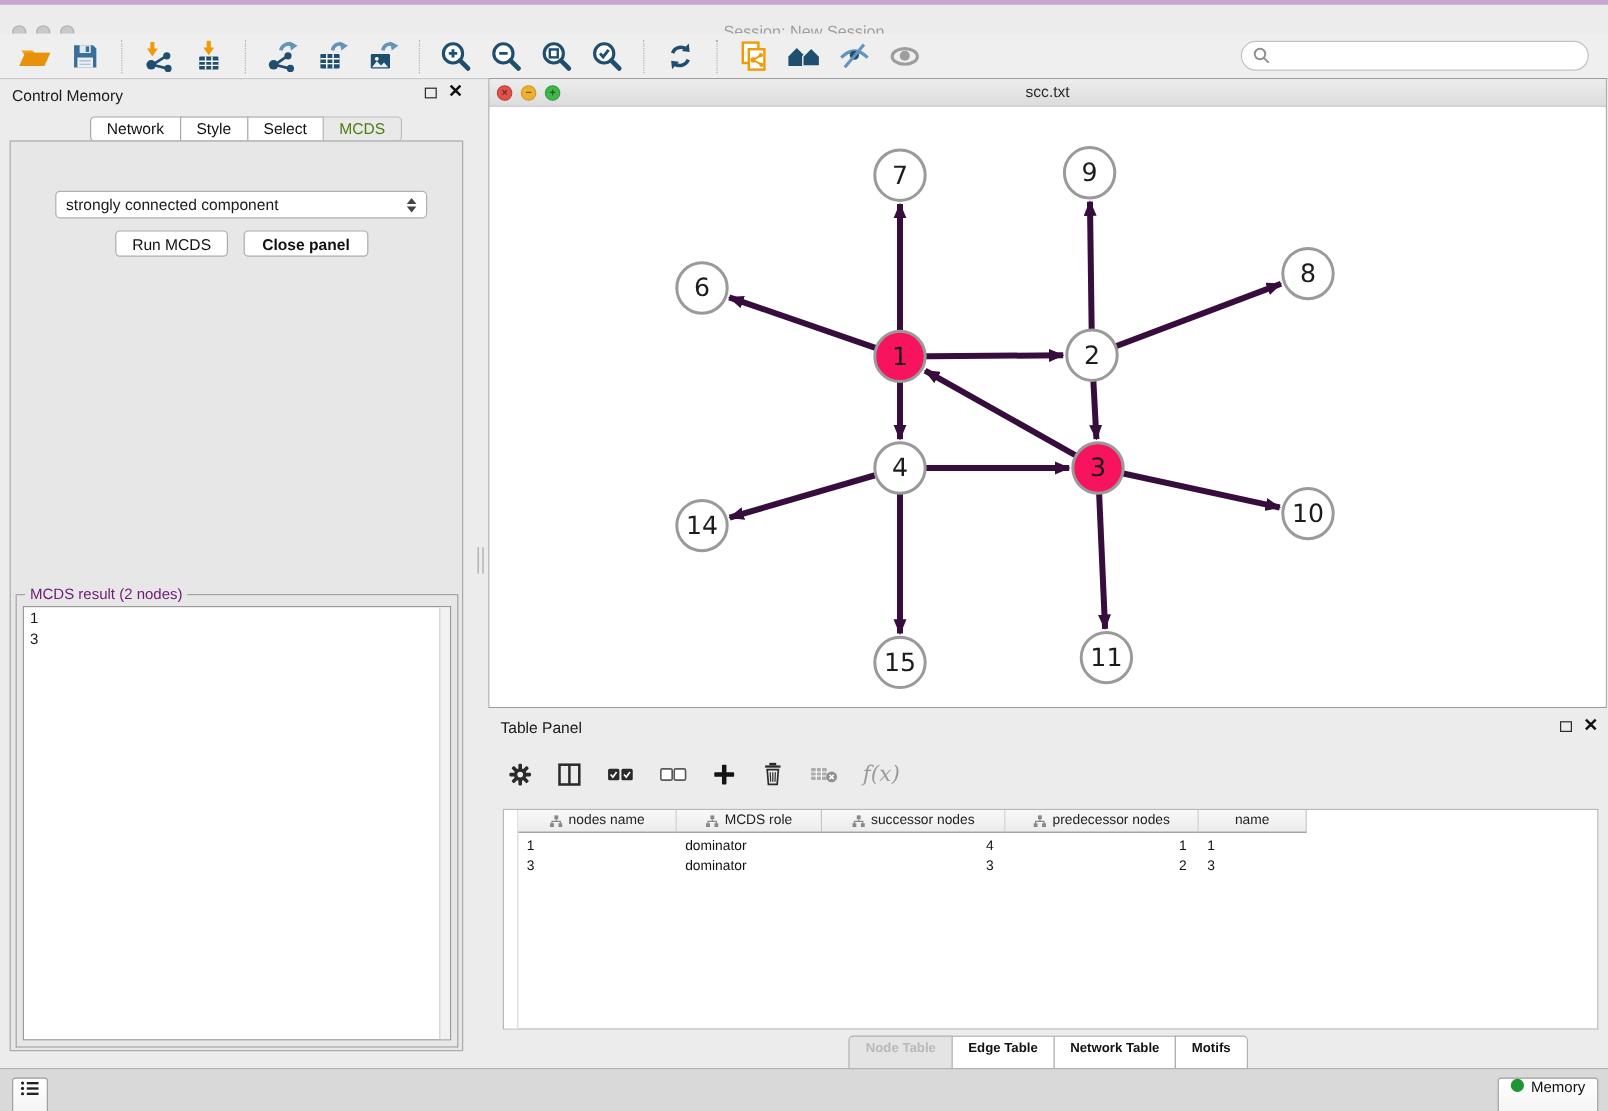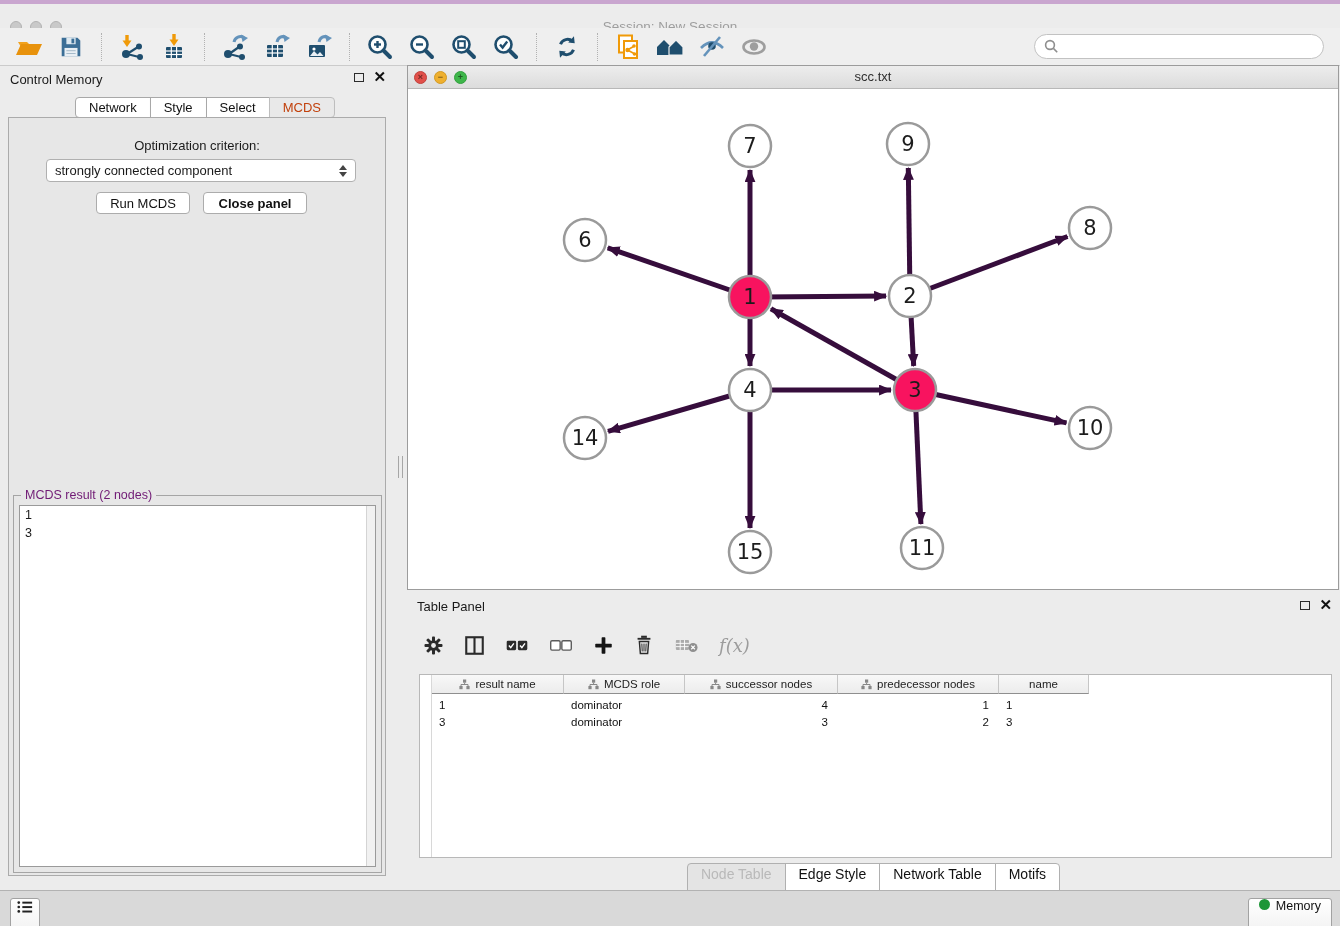--- a/index.html
+++ b/index.html
@@ -29,21 +29,21 @@
   .control-panel { position:absolute; left:0; top:66px; width:394px; height:824px; }
   .cp-header { position:absolute; left:10px; top:6px; font-size:13px; color:#1A1A1A; }
   .panel-ctrls { position:absolute; right:8px; top:6px; display:flex; gap:9px; align-items:center; }
   .float-icon { width:10px; height:9px; border:1.5px solid #2B2B2B; display:inline-block; }
   .close-icon { font-size:15px; font-weight:700; color:#111; line-height:10px; }
   .cp-tabs { position:absolute; left:50%; transform:translateX(-50%); top:31px; display:flex;padding-left:16px; }
   .tabseg { border:1px solid #A8A8A8; background:#FFF; padding:0 13px; height:21px; line-height:19px;
     font-size:13px; margin-left:-1px; color:#111; }
   .tabseg:first-child { border-radius:4px 0 0 4px; margin-left:0; }
   .tabseg:last-child  { border-radius:0 4px 4px 0; }
-  .tabseg.active { background:#E9E9E9; color:#c2410c; border-color:#BEBEBE; }
+  .tabseg.active { background:#E9E9E9; color:#4d7c0f; border-color:#BEBEBE; }
   .cp-body { position:absolute; left:8px; top:51px; width:378px; height:759px; border:1px solid #ABABAB; background:#E7E7E7; }
   .opt-label { position:absolute; left:0; width:100%; top:20px; text-align:center; font-size:13px; }
   .criterion-select { position:absolute; left:37px; top:41px; width:310px; height:23px; background:#FFF;
     border:1px solid #B0B0B0; border-radius:4px; display:flex; align-items:center; padding:0 8px; font-size:13px; }
   .stepper { margin-left:auto; display:flex; flex-direction:column; gap:2px; align-items:center; }
   .tri-up   { width:0; height:0; border-left:4px solid transparent; border-right:4px solid transparent; border-bottom:5px solid #444; }
   .tri-down { width:0; height:0; border-left:4px solid transparent; border-right:4px solid transparent; border-top:5px solid #444; }
   .cp-btn { position:absolute; top:74px; height:22px; background:#FFF; border:1px solid #ACACAC; border-radius:4px;
     font-size:13px; font-family:inherit; padding:0 12px; color:#111; }
   .btn-run { left:87px; width:94px; }
@@ -78,21 +78,21 @@
   .tp-table { position:absolute; left:12px; top:79px; width:913px; height:184px; background:#FFF; border:1px solid #B8B8B8; }
   .row-gutter { position:absolute; left:0; top:0; bottom:0; width:12px; border-right:1px solid #D8D8D8; background:#FFF; }
   .thead { position:absolute; left:12px; top:0; display:flex; height:19px; }
   .th { background:linear-gradient(#F8F8F8,#ECECEC); border-right:1px solid #C6C6C6; border-bottom:1px solid #8F8F8F;
     display:flex; align-items:center; justify-content:center; gap:5px; font-size:11.5px; color:#222; }
   .trow { position:absolute; left:12px; display:flex; height:17px; }
   .td { font-size:11.5px; color:#111; display:flex; align-items:center; }
   .w0{width:132px} .w1{width:121px} .w2{width:153px} .w3{width:161px} .w4{width:90px}
   .al{justify-content:flex-start; padding-left:7px;} .ar{justify-content:flex-end; padding-right:10px;}
   .tp-tabs { position:absolute; left:0; right:0; top:268px; display:flex; justify-content:center; }
-  .tp-tabs .tabseg { font-weight:400; font-size:14px; height:32px; line-height:20px; border-color:#B0B0B0; }
+  .tp-tabs .tabseg { font-weight:700; font-size:11px; height:32px; line-height:20px; border-color:#B0B0B0; }
   .tp-tabs .tabseg.active { background:#E4E4E4; color:#B9B9B9; }
 
   
   .status-bar { position:absolute; left:0; top:890px; width:1340px; height:36px; background:#D9D9D9; border-top:1px solid #B2B2B2; }
   .sb-btn { position:absolute; top:7px; height:40px; background:linear-gradient(#FFF,#F0F0F0); border:1px solid #A2A2A2;
     border-radius:3px; display:flex; align-items:flex-start; justify-content:center; }
   .sb-left { left:10px; width:30px; }
   .sb-memory { right:8px; padding:0 10px; gap:6px; font-size:12.5px; color:#111; }
   .mem-dot { width:11px; height:11px; border-radius:50%; }
 </style>
@@ -268,21 +268,20 @@
     <span class="float-icon"></span>
     <span class="close-icon">✕</span>
   </div>
   <div class="cp-tabs">
     <span class="tabseg">Network</span>
     <span class="tabseg">Style</span>
     <span class="tabseg">Select</span>
     <span class="tabseg active">MCDS</span>
   </div>
   <div class="cp-body">
-    <div class="opt-label">Optimization criterion:</div>
     <div class="criterion-select">
       <span>strongly connected component</span>
       <span class="stepper">
           <span class="tri-up"></span>
           <span class="tri-down"></span>
         </span>
     </div>
     <button class="cp-btn btn-run">Run MCDS</button>
     <button class="cp-btn btn-close">Close panel</button>
     <div class="result-group">
@@ -429,21 +428,21 @@
   <div class="tp-table">
     <div class="row-gutter"></div>
     <div class="thead">
       <div class="th w0">
         <svg width="11" height="11" viewBox="0 0 11 11">
             <rect x="4" y="0.5" width="3.2" height="3.2" fill="#888"></rect>
             <rect x="0.4" y="7" width="3.2" height="3.2" fill="#888"></rect>
             <rect x="7.4" y="7" width="3.2" height="3.2" fill="#888"></rect>
             <path d="M5.6 3.7v1.8M2 7V5.5h7V7" fill="none" stroke="#888" stroke-width="1"></path>
           </svg>
-        <span>result name</span>
+        <span>nodes name</span>
       </div>
       <div class="th w1">
         <svg width="11" height="11" viewBox="0 0 11 11">
             <rect x="4" y="0.5" width="3.2" height="3.2" fill="#888"></rect>
             <rect x="0.4" y="7" width="3.2" height="3.2" fill="#888"></rect>
             <rect x="7.4" y="7" width="3.2" height="3.2" fill="#888"></rect>
             <path d="M5.6 3.7v1.8M2 7V5.5h7V7" fill="none" stroke="#888" stroke-width="1"></path>
           </svg>
         <span>MCDS role</span>
       </div>
@@ -480,21 +479,21 @@
       <div class="td w0 al">3</div>
       <div class="td w1 al">dominator</div>
       <div class="td w2 ar">3</div>
       <div class="td w3 ar">2</div>
       <div class="td w4 al">3</div>
     </div>
   </div>
 
   <div class="tp-tabs">
     <span class="tabseg active">Node Table</span>
-    <span class="tabseg">Edge Style</span>
+    <span class="tabseg">Edge Table</span>
     <span class="tabseg">Network Table</span>
     <span class="tabseg">Motifs</span>
   </div>
 </div>
 
 <div class="status-bar">
   <div class="sb-btn sb-left">
     <svg width="18" height="16" viewBox="0 0 20 18">
         <circle cx="3" cy="4" r="1.5" fill="#222"></circle>
         <rect x="7" y="3" width="11" height="2.2" fill="#222"></rect>

